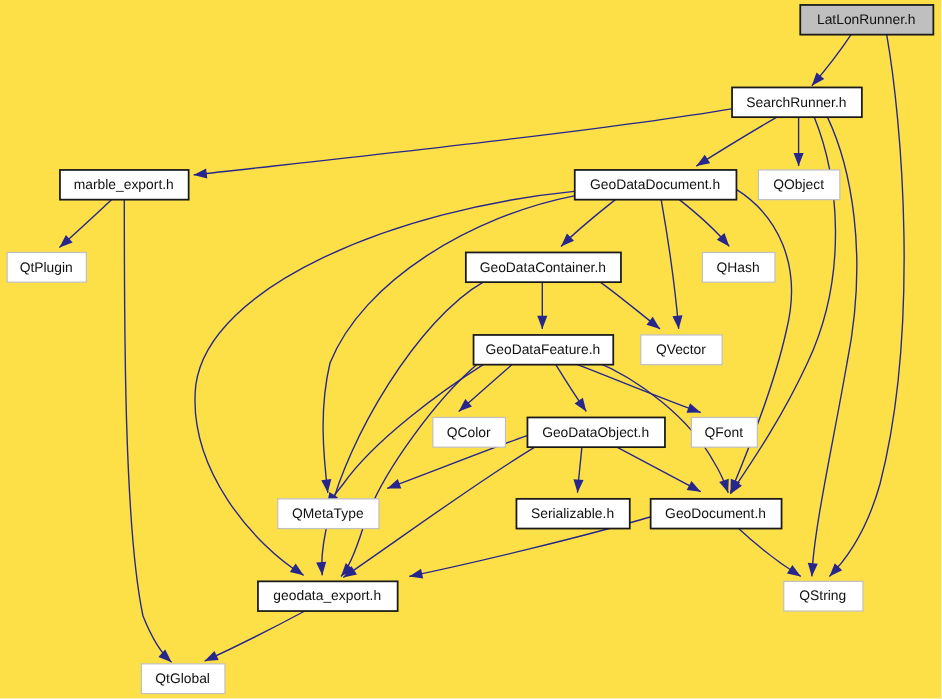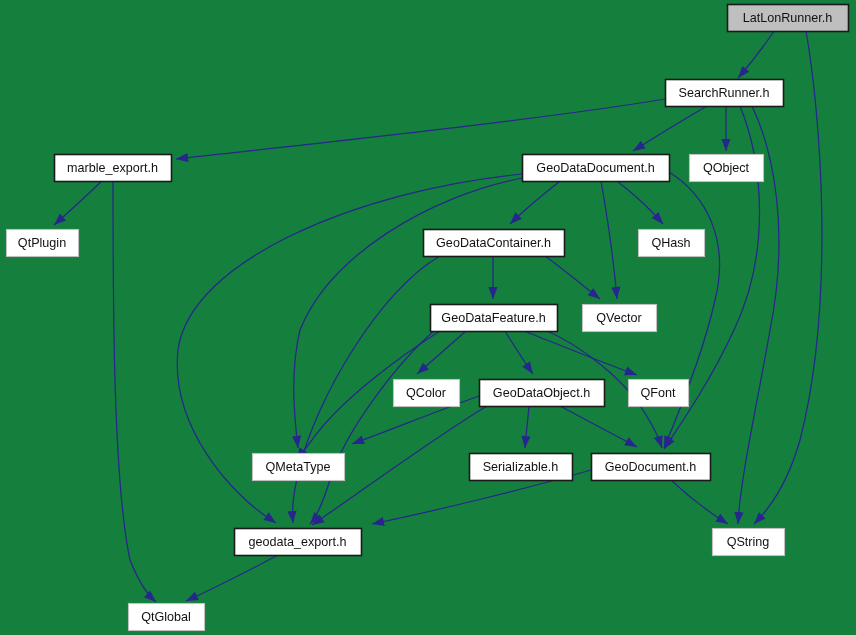--- a/index.html
+++ b/index.html
@@ -4,21 +4,21 @@
 <style>
   html, body {
     margin: 0;
     padding: 0;
     background: #ffffff;
   }
   #graph-root {
     position: relative;
     width: 856px;
     height: 635px;
-    background: #15803d;
+    background: #fde047;
     font-family: "Liberation Sans", sans-serif;
     overflow: hidden;
   }
   svg#graph-svg {
     position: absolute;
     top: 0;
     left: 0;
     width: 856px;
     height: 635px;
     display: block;

